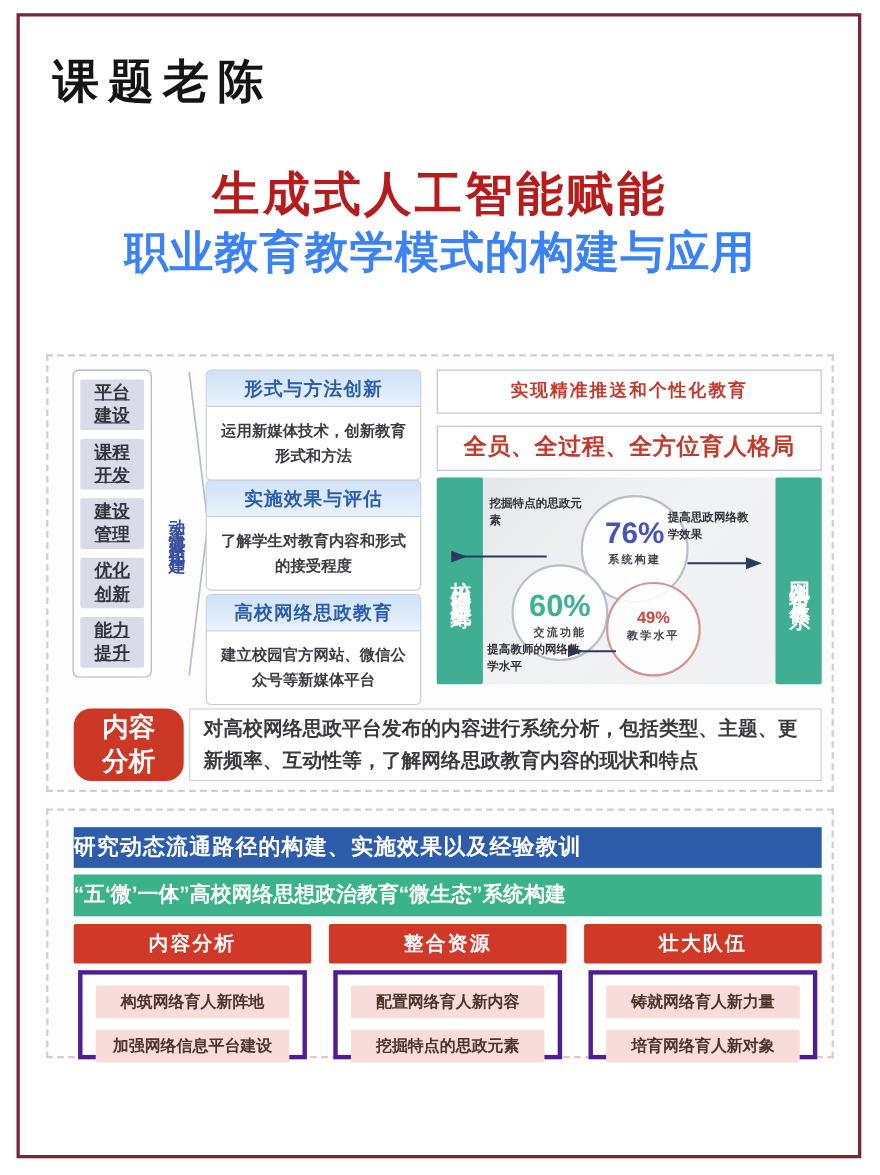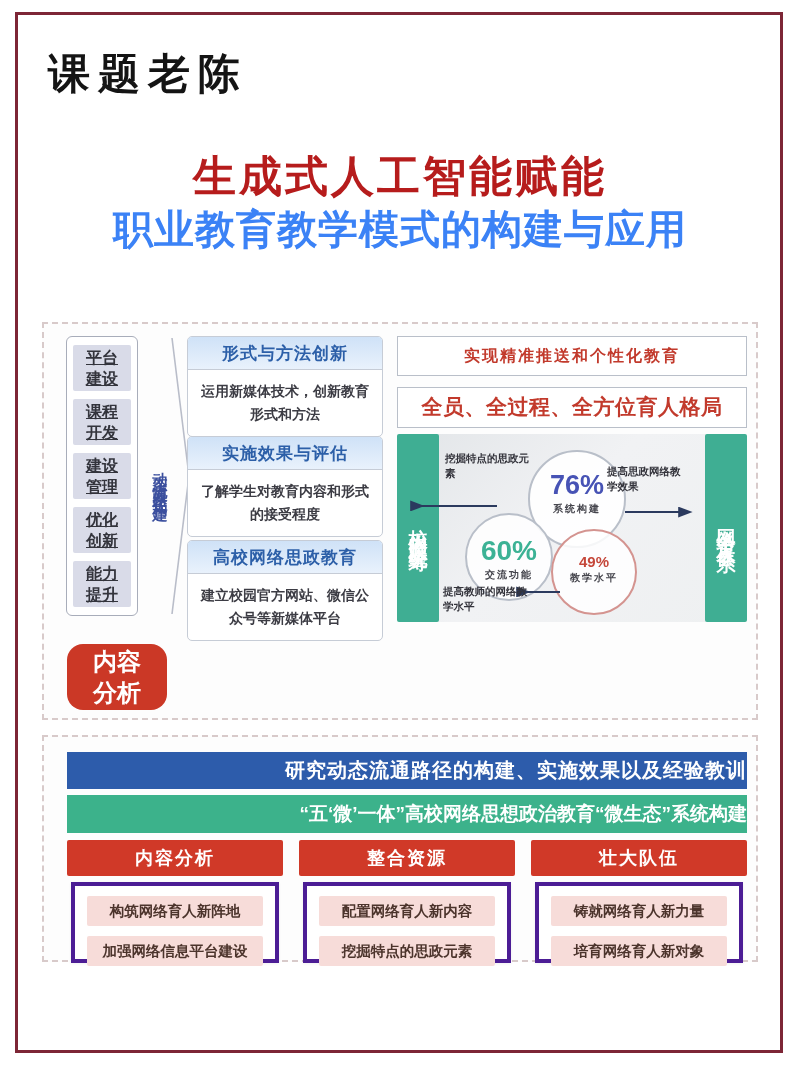--- a/index.html
+++ b/index.html
@@ -71,21 +71,21 @@
   
   .ca-label { position:absolute; left:23px; top:320px; width:100px; height:66px; background:#cb3826;
               border-radius:16px; display:flex; align-items:center; justify-content:center; }
   .ca-label span { display:block; width:2em; font-size:24px; font-weight:bold; color:#fff;
               line-height:1.3; word-break:break-all; text-align:center; }
   .ca-text { position:absolute; left:128px; top:320px; width:575px; height:66px; background:#fff;
              border:1.5px solid #c9ced6; font-size:18px; font-weight:bold; color:#3a3a40;
              line-height:1.6; padding:4px 12px; display:flex; align-items:center; }
 
   
-  .bar { position:absolute; left:23px; width:680px; text-align:right; color:#fff; font-weight:bold; }
+  .bar { position:absolute; left:23px; width:680px; text-align:left; color:#fff; font-weight:bold; }
   .bar-blue  { top:15px; height:37px; line-height:37px; background:#2d5cab; font-size:20px; letter-spacing:1px; }
   .bar-green { top:58px; height:38px; line-height:38px; background:#3cb28b; font-size:19px; }
 
   .col { position:absolute; top:103px; width:216px; height:117px; }
   .col1 { left:23px; } .col2 { left:255px; } .col3 { left:487px; }
   .col-head { height:36px; line-height:36px; background:#d03928; color:#fff; text-align:center;
               font-size:18px; font-weight:bold; letter-spacing:2px; border-radius:2px; }
   .col-card { position:absolute; left:4px; right:4px; top:42px; bottom:-6px; background:#fff;
               border:4px solid #4c1d95; box-shadow:0 1px 3px rgba(0,0,0,.06); padding:10px 12px; }
   .col-item { height:30px; line-height:30px; background:#f7dcd9; text-align:center;
@@ -180,20 +180,23 @@
     </div>
 
     <div class="ann ann1">挖掘特点的思政元素</div>
     <div class="ann ann2">提高思政网络教学效果</div>
     <div class="ann ann3">提高教师的网络教学水平</div>
   </div>
 
   <div class="ca-label">
     <span>内容分析</span>
   </div>
+  <div class="ca-text">
+    <span>对高校网络思政平台发布的内容进行系统分析，包括类型、主题、更新频率、互动性等，了解网络思政教育内容的现状和特点</span>
+  </div>
 </div>
 
 <div class="section sec-lower">
   <div class="bar bar-blue">研究动态流通路径的构建、实施效果以及经验教训</div>
   <div class="bar bar-green">“五‘微’一体”高校网络思想政治教育“微生态”系统构建</div>
 
   <div class="col col1">
     <div class="col-head">内容分析</div>
     <div class="col-card">
       <div class="col-item">构筑网络育人新阵地</div>

